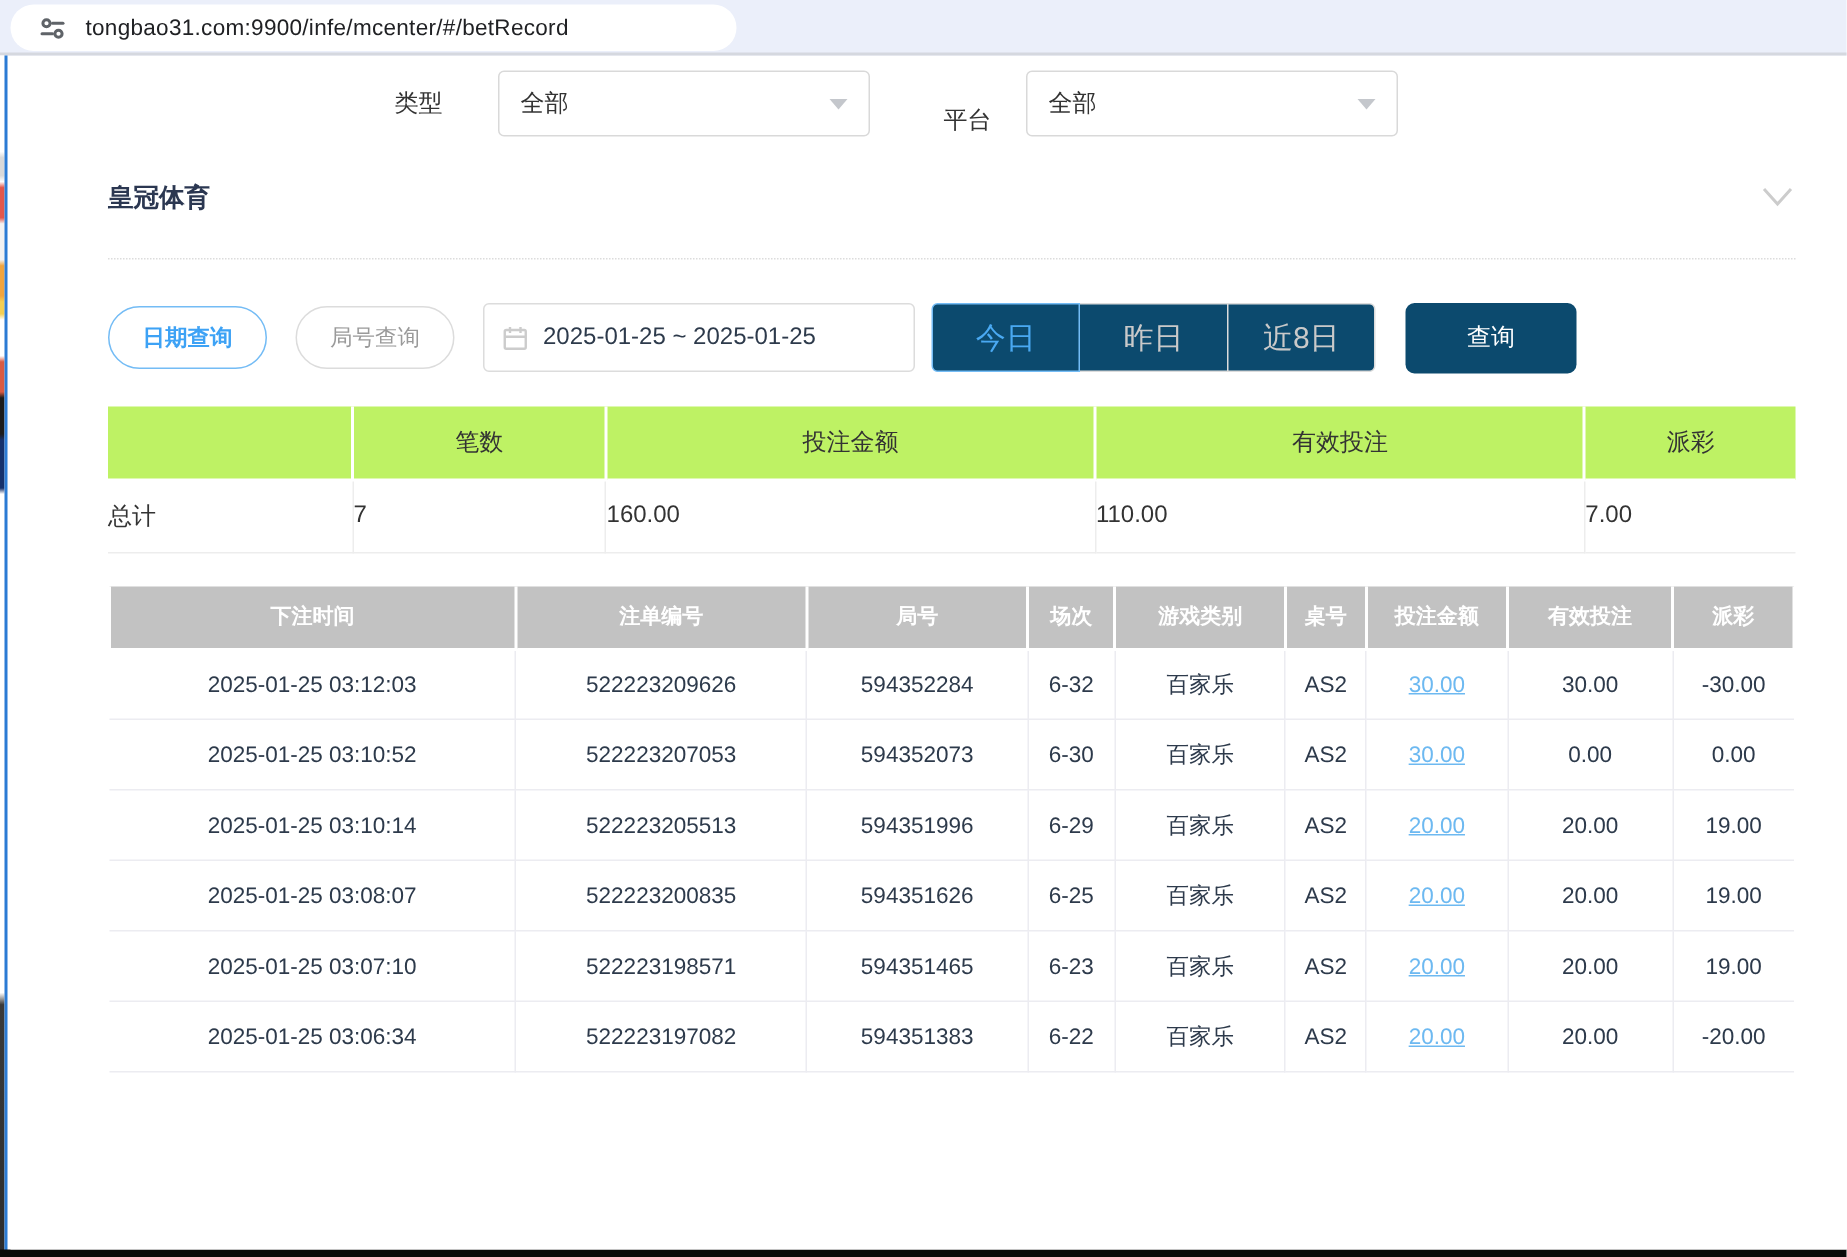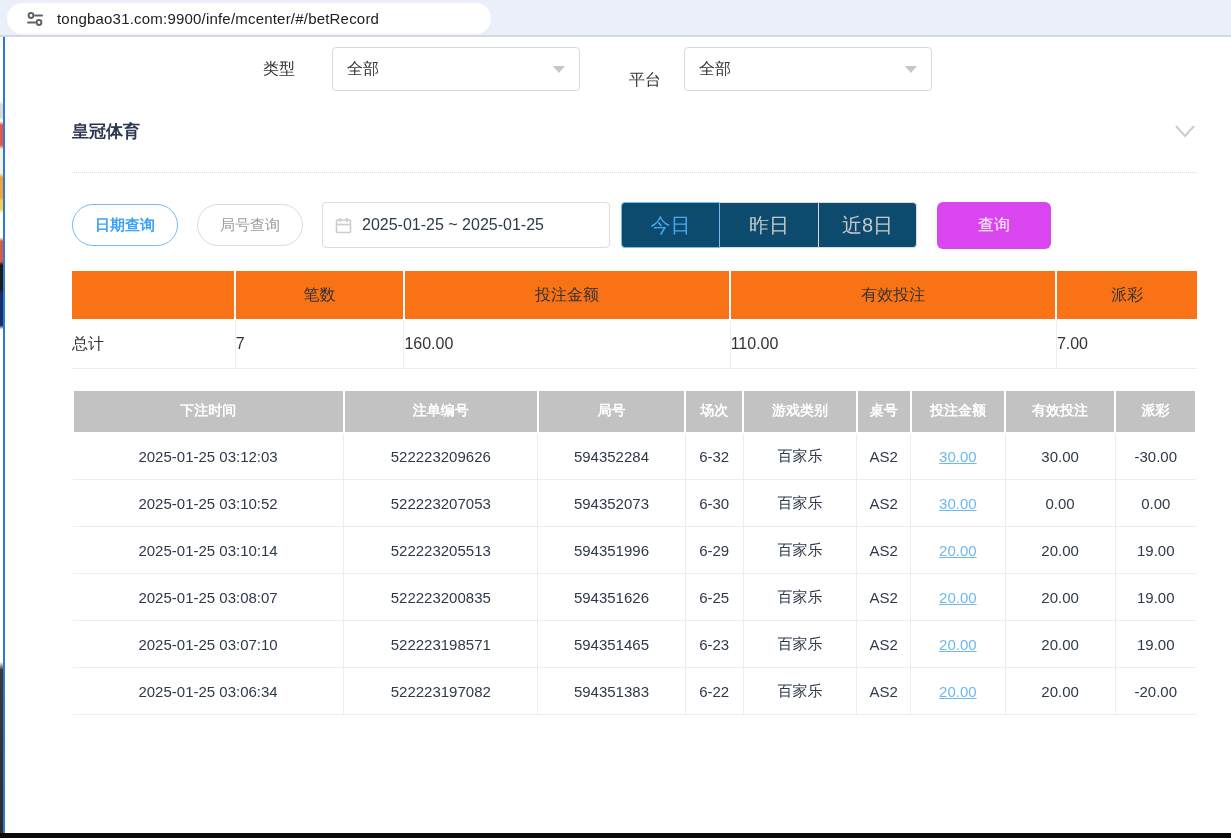--- a/index.html
+++ b/index.html
@@ -88,29 +88,29 @@
   .seg-btn {
     width:99px; height:46px; background:#0c4a6e; font-size:20px;
     display:flex; align-items:center; justify-content:center; cursor:pointer;
   }
   .seg-today {
     border:1px solid #74bcf5; border-radius:4px 0 0 4px; color:#4aa9f2; z-index:2;
   }
   .seg-mid { border:1px solid #dcdcdc; border-left:none; color:#c9c9c9; }
   .seg-last { border:1px solid #dcdcdc; border-left:1px solid #dcdcdc; border-radius:0 4px 4px 0; color:#c9c9c9; margin-left:-1px; }
   .search-btn {
-    margin-left:20px; width:114px; height:47px; background:#d946ef; border:none; border-radius:6px;
+    margin-left:20px; width:114px; height:47px; background:#0c4a6e; border:none; border-radius:6px;
     color:#ffffff; font-size:16px; cursor:pointer;
   }
 
   
   table { border-collapse:collapse; width:100%; table-layout:fixed; }
   .summary-table { margin-top:28px; }
   .summary-table th {
-    background:#f97316; height:49px; font-size:16px; font-weight:normal; color:#333;
+    background:#bef264; height:49px; font-size:16px; font-weight:normal; color:#333;
     border:2px solid #ffffff; border-top:none;
   }
   .summary-table td {
     background:#ffffff; height:48px; font-size:16px; color:#333;
     border:1px solid #ededed; border-top:none;
   }
   .summary-table tr th:first-child, .summary-table tr td:first-child { border-left:none; }
   .summary-table tr th:last-child,  .summary-table tr td:last-child  { border-right:none; }
 
   

